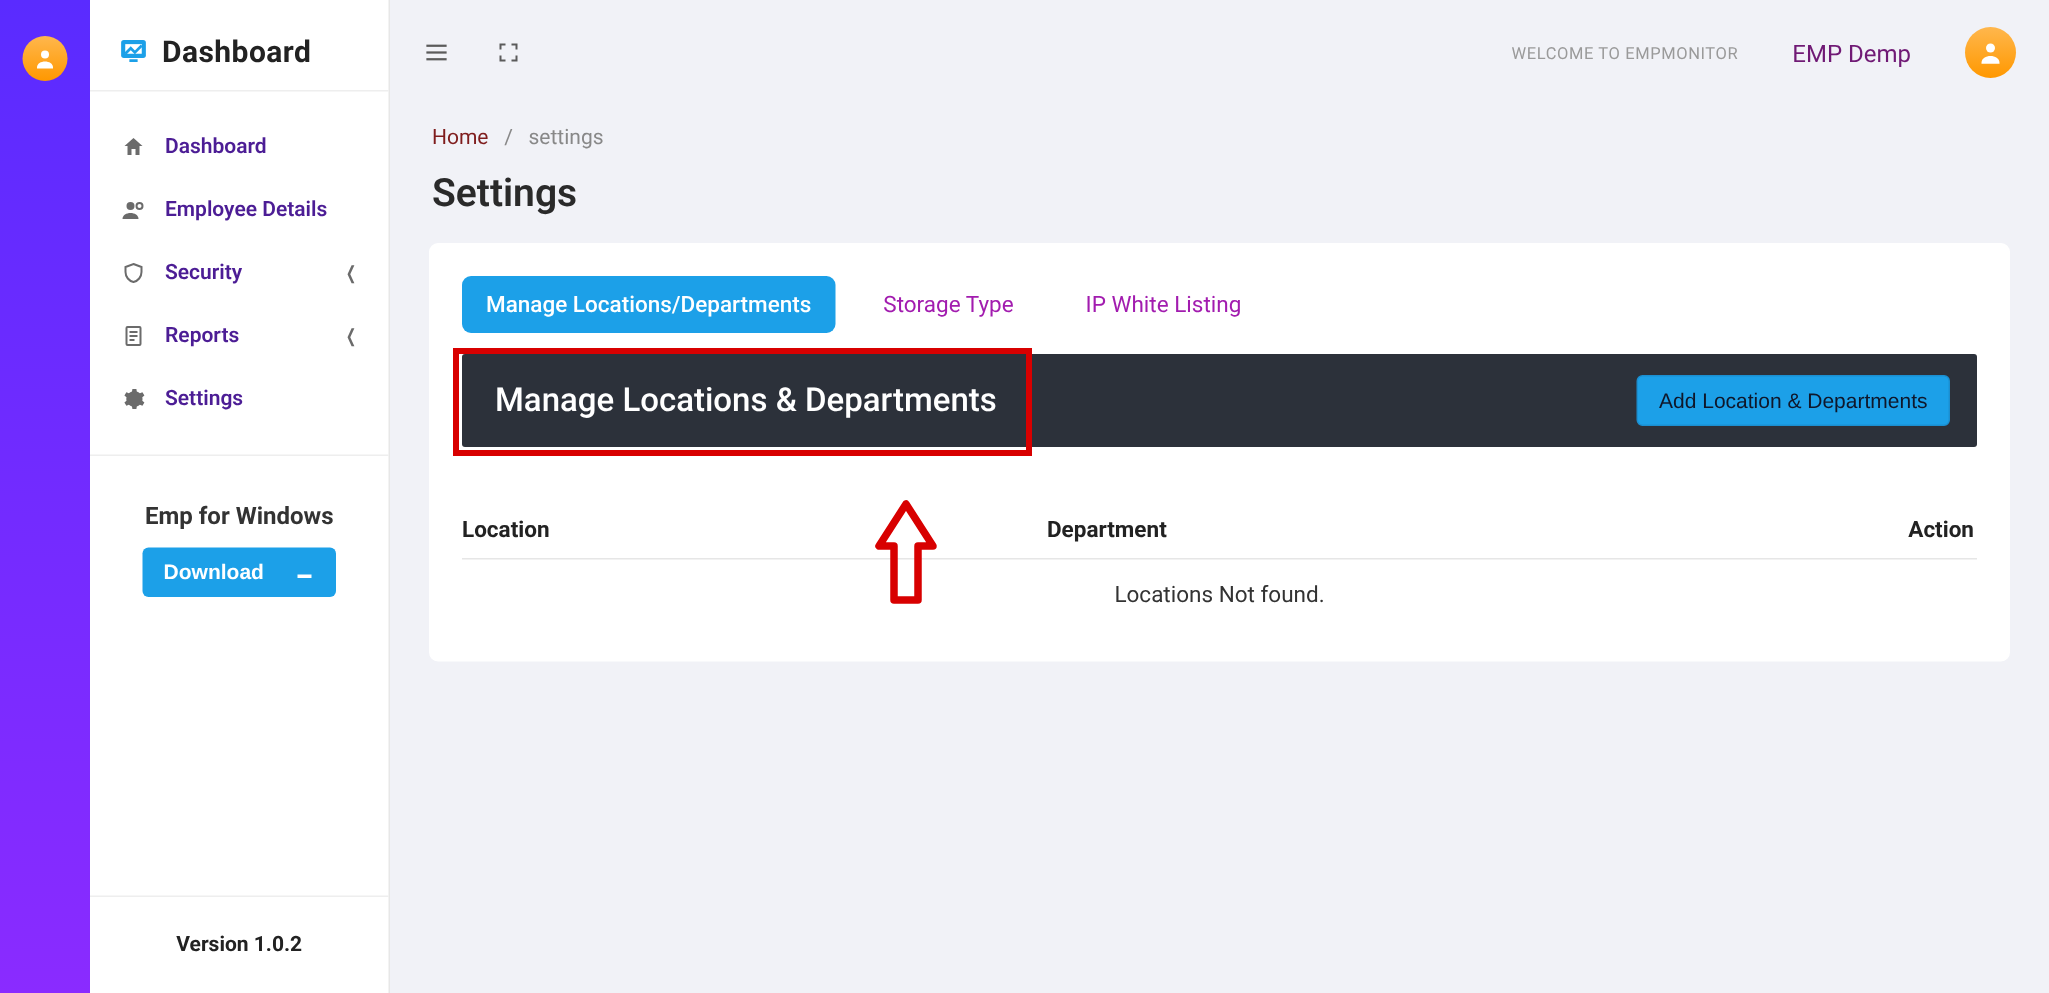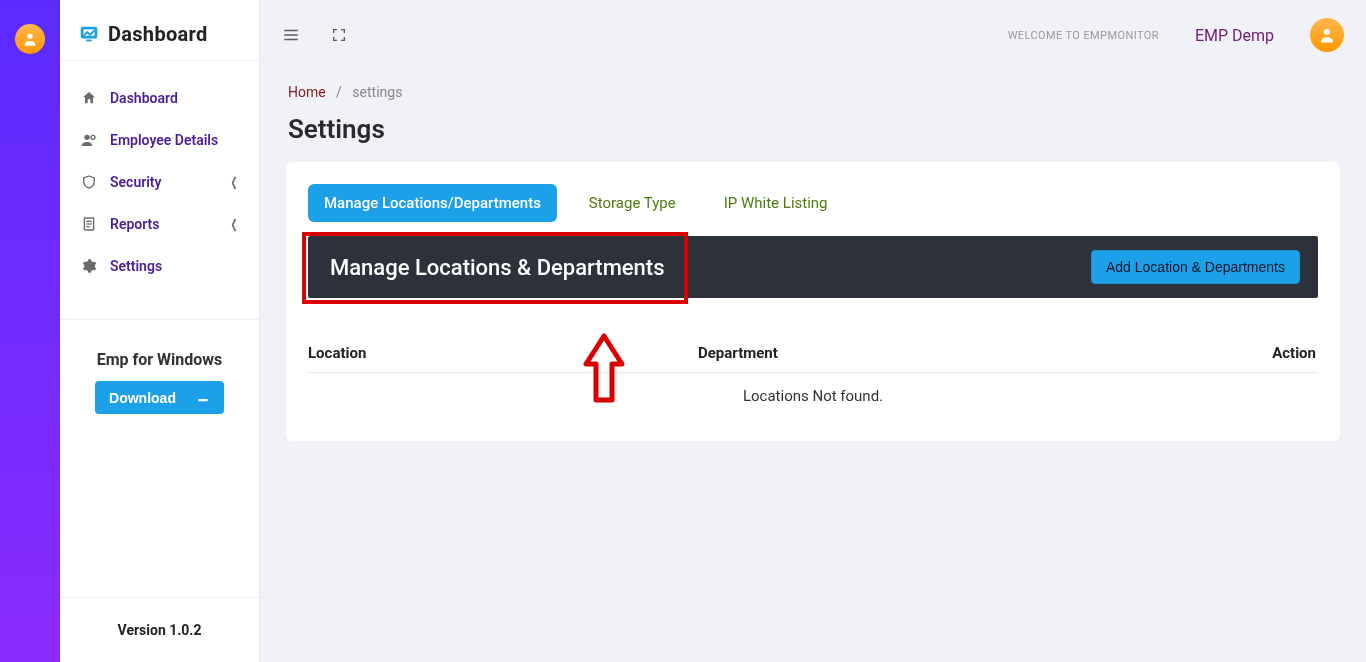--- a/index.html
+++ b/index.html
@@ -11,40 +11,40 @@
   .logo { padding:22px 18px 14px 18px; display:flex; align-items:center; gap:8px; border-bottom:1px solid #eee; }
   .logo-mark { width:22px; height:22px; display:inline-flex; align-items:center; justify-content:center; }
   .logo-text { font-weight:700; font-size:20px; letter-spacing:0.3px; color:#222; }
   .nav { padding:16px 0; }
   .nav-item { display:flex; align-items:center; justify-content:space-between; padding:12px 20px; cursor:pointer; }
   .nav-item.noexp { justify-content:flex-start; }
   .nav-item .nav-left { display:flex; align-items:center; gap:12px; }
   .nav-item span.label { font-size:14px; color:#4c1d95; font-weight:600; }
   .chev { color:#6b6b6b; font-size:12px; transform:scaleX(0.7); }
   .nav-icon { width:18px; height:18px; display:inline-flex; align-items:center; justify-content:center; color:#6b6b6b; }
-  .sidebar-lower { text-align:center; padding:30px 14px; border-top:1px solid #eee; margin-top:16px; }
+  .sidebar-lower { text-align:center; padding:30px 14px; border-top:1px solid #eee; }
   .emp-for { font-weight:700; font-size:16px; color:#333; margin-bottom:12px; }
-  .dl-btn { background:#1ca0e8; color:#fff; border:none; border-radius:4px; padding:8px 14px; font-size:14px; font-weight:600; display:inline-flex; align-items:center; gap:20px; cursor:pointer; }
+  .dl-btn { background:#1ca0e8; color:#fff; border:none; border-radius:4px; padding:8px 14px; font-size:14px; font-weight:600; display:inline-flex; gap:20px; cursor:pointer; }
   .version-wrap { margin-top:auto; border-top:1px solid #eee; }
   .version { font-weight:700; font-size:14px; color:#222; padding:24px 0; text-align:center; }
   .main { flex:1; display:flex; flex-direction:column; min-width:0; }
   .topbar { height:70px; display:flex; align-items:center; justify-content:space-between; padding:0 22px; background:#f1f2f7;}
   .tb-left { display:flex; align-items:center; gap:30px; color:#5b5b5b; }
   .tb-icon { width:18px; height:18px; display:inline-flex; align-items:center; justify-content:center; cursor:pointer; color:#5b5b5b; }
   .tb-right { display:flex; align-items:center; gap:36px; }
   .welcome { font-size:11px; color:#9a9a9a; letter-spacing:.4px; }
   .username { font-size:16px; color:#701a75; }
   .top-avatar { width:34px; height:34px; border-radius:50%; background:linear-gradient(180deg,#ffb74d,#ff9800); display:flex; align-items:center; justify-content:center; color:#fff; cursor:pointer; }
   .content { padding:0 26px 26px 26px; }
   .crumbs { padding:14px 4px 10px 2px; font-size:14px; color:#888; }
   .crumbs a { color:#7f1d1d; text-decoration:none; }
   .page-title { font-size:26px; font-weight:600; color:#2a2a2a; margin:4px 2px 18px 2px; }
   .card { background:#fff; border-radius:6px; padding:22px; }
   .tabs { display:flex; gap:16px; align-items:center; }
-  .tab { padding:10px 16px; border-radius:6px; font-size:15px; color:#4d7c0f; cursor:pointer; }
+  .tab { padding:10px 16px; border-radius:6px; font-size:15px; color:#a21caf; cursor:pointer; }
   .tab.active { background:#1ca0e8; color:#fff; font-weight:500; }
   .bar { margin-top:14px; background:#2c313a; color:#fff; display:flex; align-items:center; justify-content:space-between; padding:14px 18px 14px 22px; border-radius:2px; position:relative; }
   .bar-title { font-size:22px; font-weight:500; }
   .add-btn { background:#1ca0e8; color:#0f172a; border:1px solid #1b8fd1; padding:8px 14px; font-size:14px; border-radius:4px; cursor:pointer; }
   .highlight-box { position:absolute; left:-6px; top:-4px; width:386px; height:72px; border:4px solid #d80000; pointer-events:none; }
   .table { width:100%; margin-top:36px; }
   .thead { display:flex; padding:10px 0; border-bottom:1px solid #e6e6e6; }
   .th { font-weight:700; font-size:15px; color:#222; }
   .th.loc { width:390px; }
   .th.dep { flex:1; }

